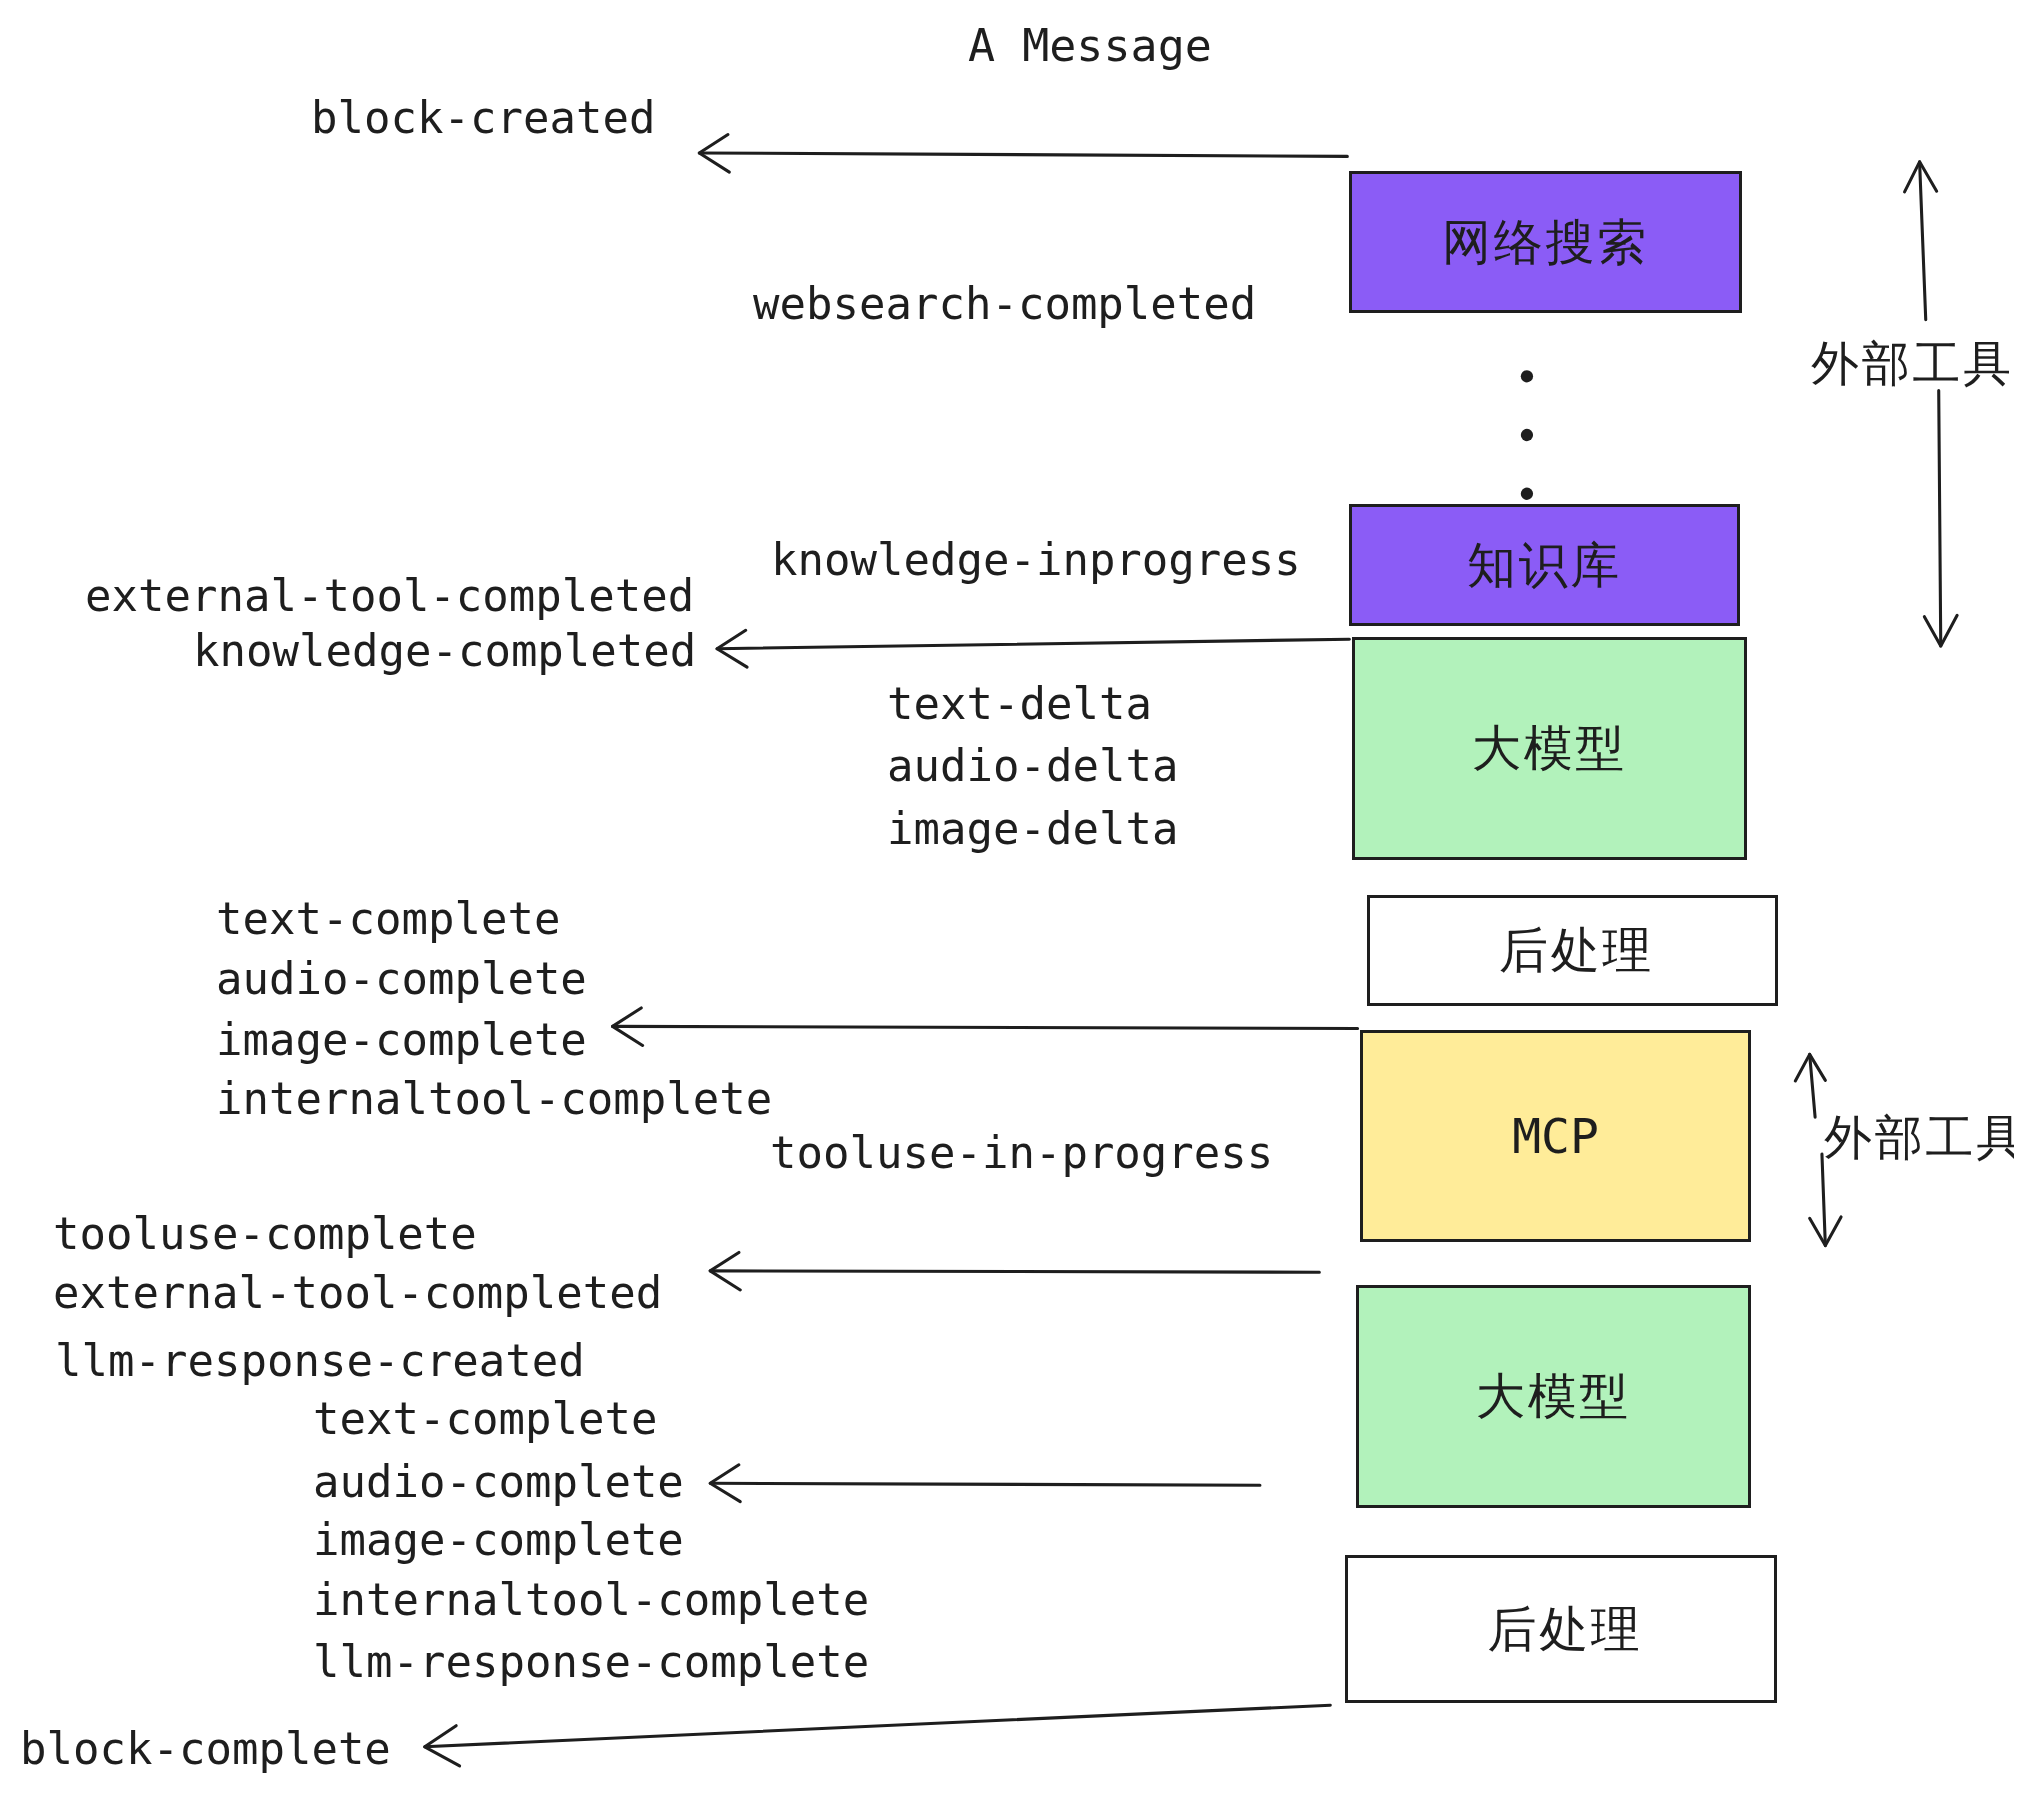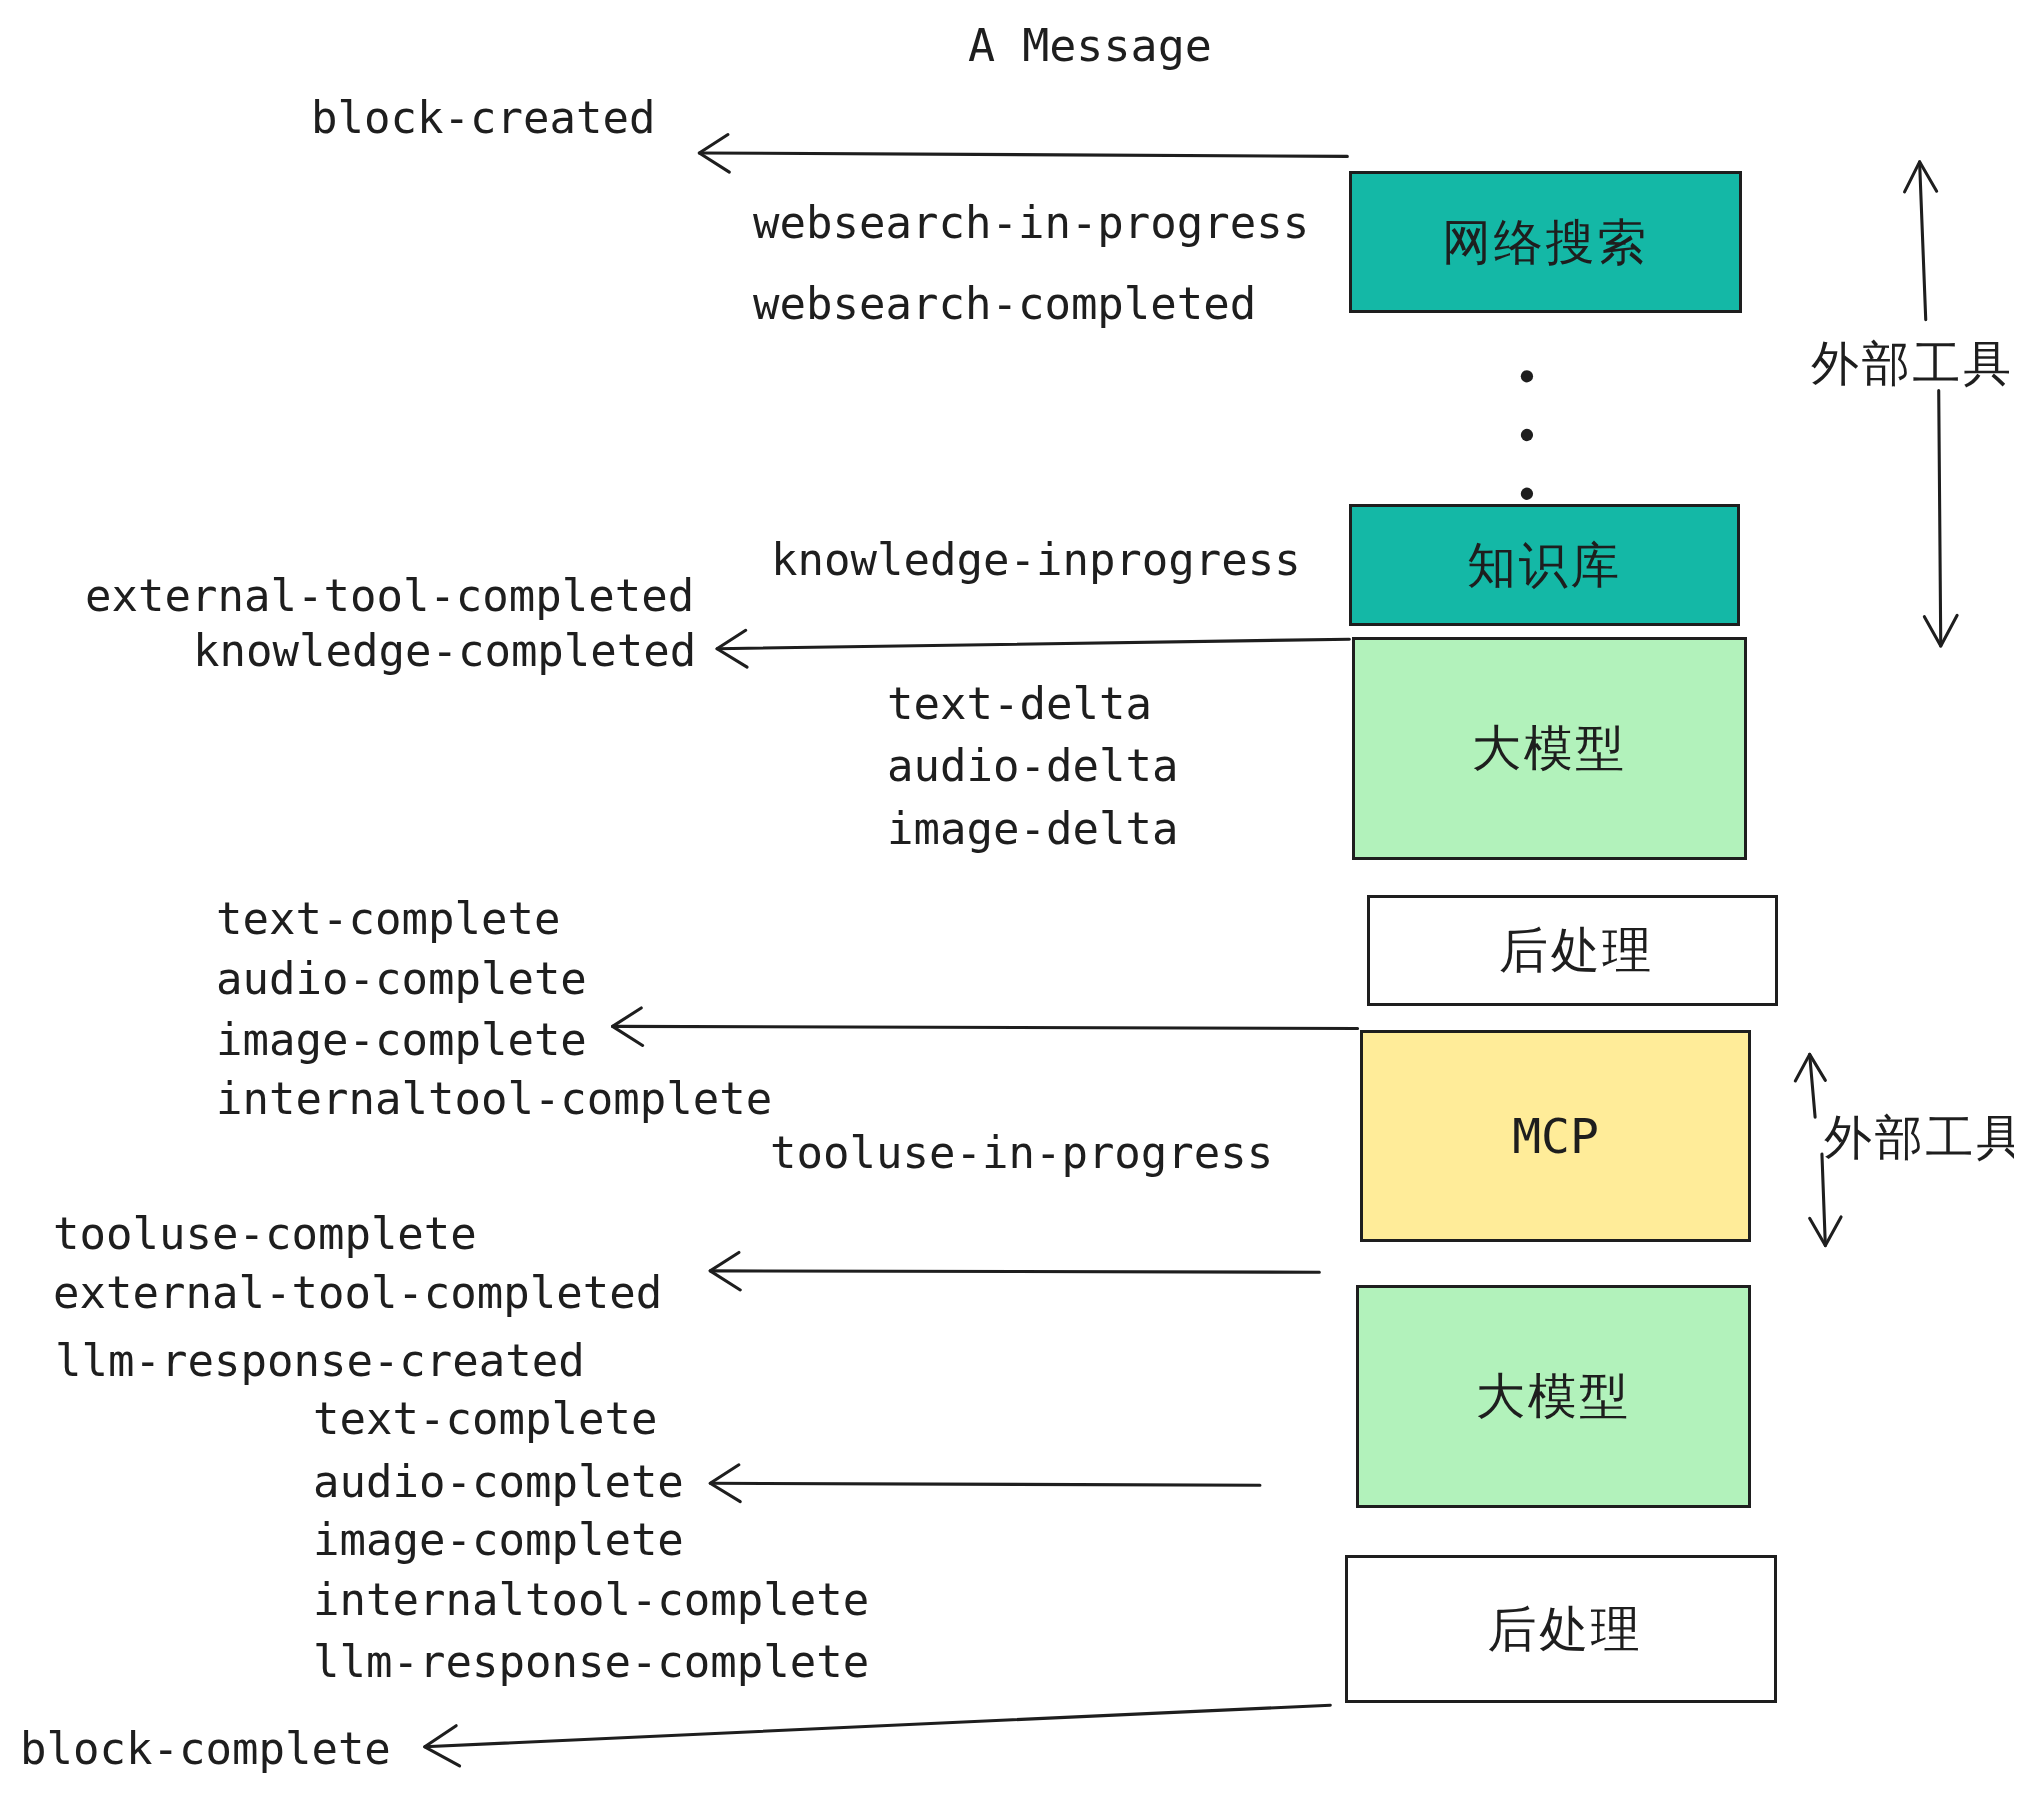--- a/index.html
+++ b/index.html
@@ -22,21 +22,21 @@
     font:44px/44px "DejaVu Sans Mono", monospace;
     color:#1e1e1e;
     white-space:nowrap;
   }
   .bx{
     position:absolute;
     box-sizing:border-box;
     border:3.4px solid #1e1e1e;
     display:flex;align-items:center;justify-content:center;
   }
-  .bx.pink{background:#14b8a6;}
+  .bx.pink{background:#8b5cf6;}
   .bx.green{background:#b2f2bb;}
   .bx.yellow{background:#ffec99;}
   .bx.white{background:#ffffff;padding-left:8px;}
   .bx-label{
     font-family:"DejaVu Sans", sans-serif;
     font-size:49px;line-height:55px;
     color:#1e1e1e;
     letter-spacing:2.7px;
     white-space:nowrap;
   }
@@ -120,21 +120,20 @@
     <g>
       <circle cx="2236" cy="551" r="9"></circle>
       <circle cx="2236" cy="637" r="9"></circle>
       <circle cx="2236" cy="723" r="9"></circle>
     </g>
   </svg>
 
   <div class="title" style="left:968px;top:20.5px;">A Message</div>
 
   <div class="evt" style="left:311px;top:96px;">block-created</div>
-  <div class="evt" style="left:753px;top:201px;">websearch-in-progress</div>
   <div class="evt" style="left:753px;top:282px;">websearch-completed</div>
   <div class="evt" style="left:771px;top:538px;">knowledge-inprogress</div>
   <div class="evt" style="left:85px;top:574px;">external-tool-completed</div>
   <div class="evt" style="left:193px;top:629px;">knowledge-completed</div>
   <div class="evt" style="left:887px;top:682px;">text-delta</div>
   <div class="evt" style="left:887px;top:744px;">audio-delta</div>
   <div class="evt" style="left:887px;top:807px;">image-delta</div>
   <div class="evt" style="left:216px;top:897px;">text-complete</div>
   <div class="evt" style="left:216px;top:957px;">audio-complete</div>
   <div class="evt" style="left:216px;top:1018px;">image-complete</div>

